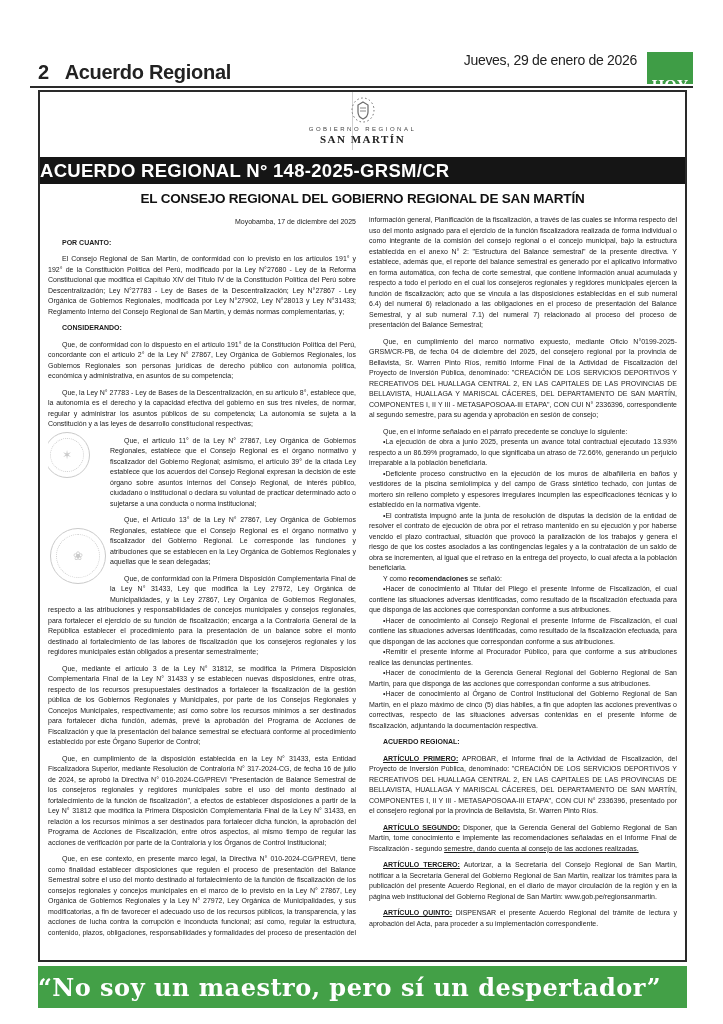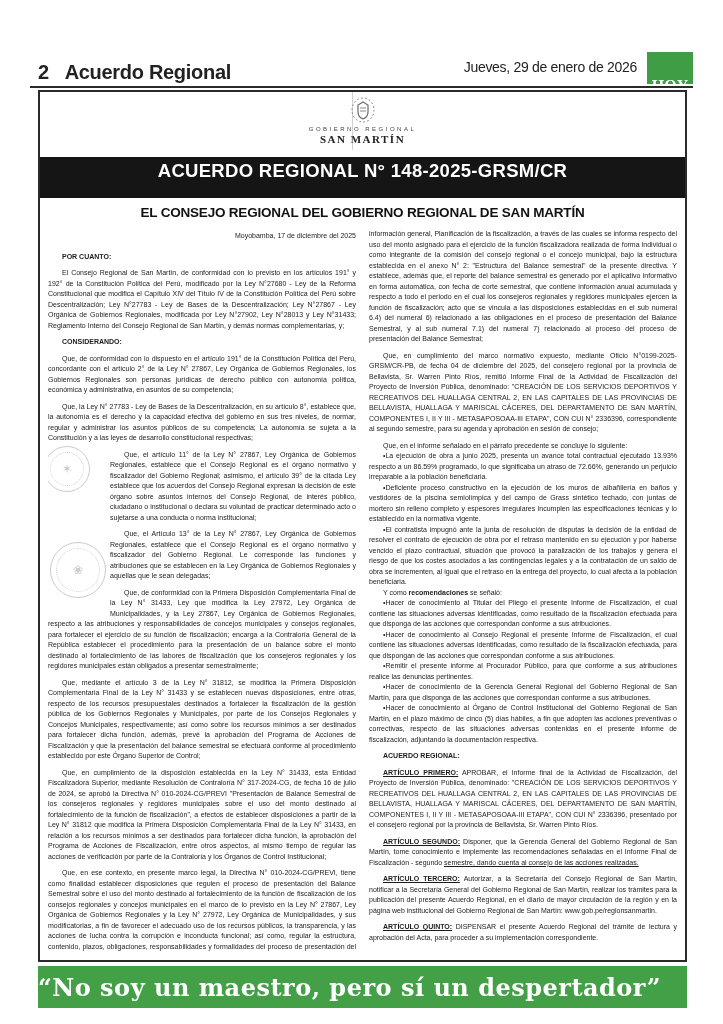--- a/index.html
+++ b/index.html
@@ -5,39 +5,39 @@
   html,body{margin:0;padding:0;}
   body{
     width:723px;height:1024px;position:relative;background:#ffffff;
     font-family:"Liberation Sans",sans-serif;color:#1b1b1b;overflow:hidden;
   }
   
   .np-header{position:absolute;top:40px;left:38px;right:30px;height:44px;
     display:flex;align-items:flex-end;}
   .np-pageno{font-size:20px;font-weight:bold;color:#222;letter-spacing:-0.5px;}
   .np-section{font-size:20px;font-weight:bold;color:#222;margin-left:16px;letter-spacing:-0.3px;margin-top:16px;}
-  .np-right{margin-left:auto;display:flex;align-items:center;gap:10px;}
+  .np-right{margin-left:auto;display:flex;align-items:flex-start;gap:10px;}
   .np-date{font-size:14px;color:#222;padding-bottom:2px;letter-spacing:-0.3px;}
   .hoy-logo{width:46px;height:32px;background:#3f9d46;color:#fff;text-align:center;
     display:flex;flex-direction:column;justify-content:center;line-height:1;gap:28px;}
   .hoy-logo .diario{font-size:6px;font-weight:bold;letter-spacing:0.5px;}
   .hoy-logo .hoy{font-family:"Liberation Serif",serif;font-weight:bold;font-size:16px;margin-top:1px;}
   .np-rule{position:absolute;top:86px;left:30px;right:30px;border-top:2px solid #2a2a2a;}
 
   
   .doc-frame{position:absolute;left:38px;top:90px;width:649px;height:872px;
     border:2px solid #2a2a2a;box-sizing:border-box;background:#fff;}
   .masthead{height:60px;text-align:center;padding-top:5px;position:relative;}
   .masthead svg{display:block;margin:0 auto;}
   .m-org1{font-size:6px;letter-spacing:2.5px;color:#444;margin-top:1px;}
   .m-org2{font-family:"Liberation Serif",serif;font-size:11px;font-weight:bold;
     letter-spacing:1.5px;color:#222;margin-top:1px;}
   .m-divider{position:absolute;left:312px;top:0;height:58px;border-left:1px solid #999;opacity:.45;}
 
-  .black-banner{height:41px;background:#151515;color:#fff;text-align:center;
+  .black-banner{height:27px;background:#151515;color:#fff;text-align:left;
     font-size:18.5px;font-weight:bold;line-height:27px;letter-spacing:0.3px;}
   .doc-subtitle{text-align:center;font-size:13.5px;font-weight:bold;color:#111;
     padding:7px 0 3px;letter-spacing:-0.2px;}
 
   
   .cols{display:flex;gap:13px;padding:6px 8px 0 8px;}
   .col{width:310px;font-size:7px;line-height:1.5;text-align:justify;
     height:722px;overflow:hidden;}
   .col p{margin:0 0 6px;text-indent:14px;}
   .col p.noindent{text-indent:0;}

